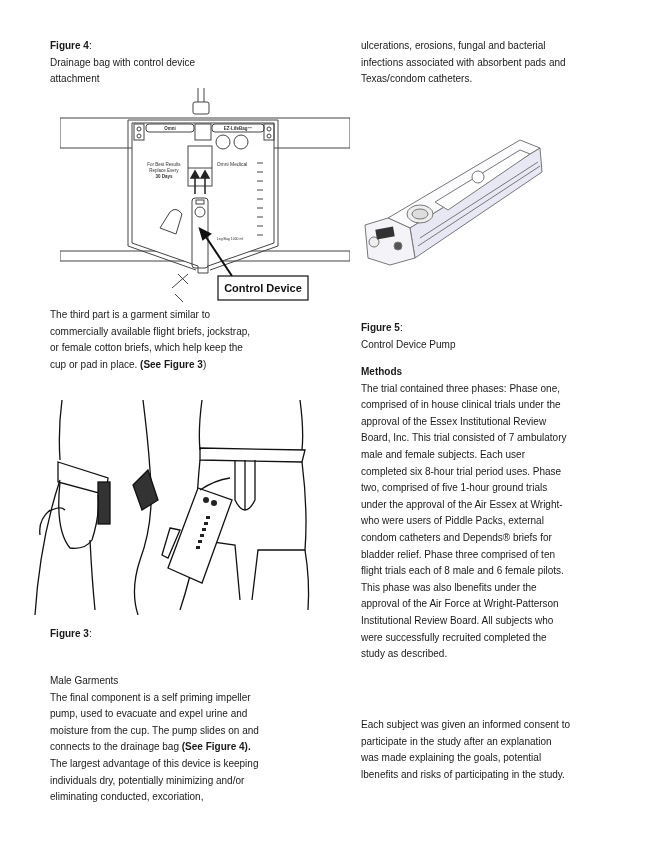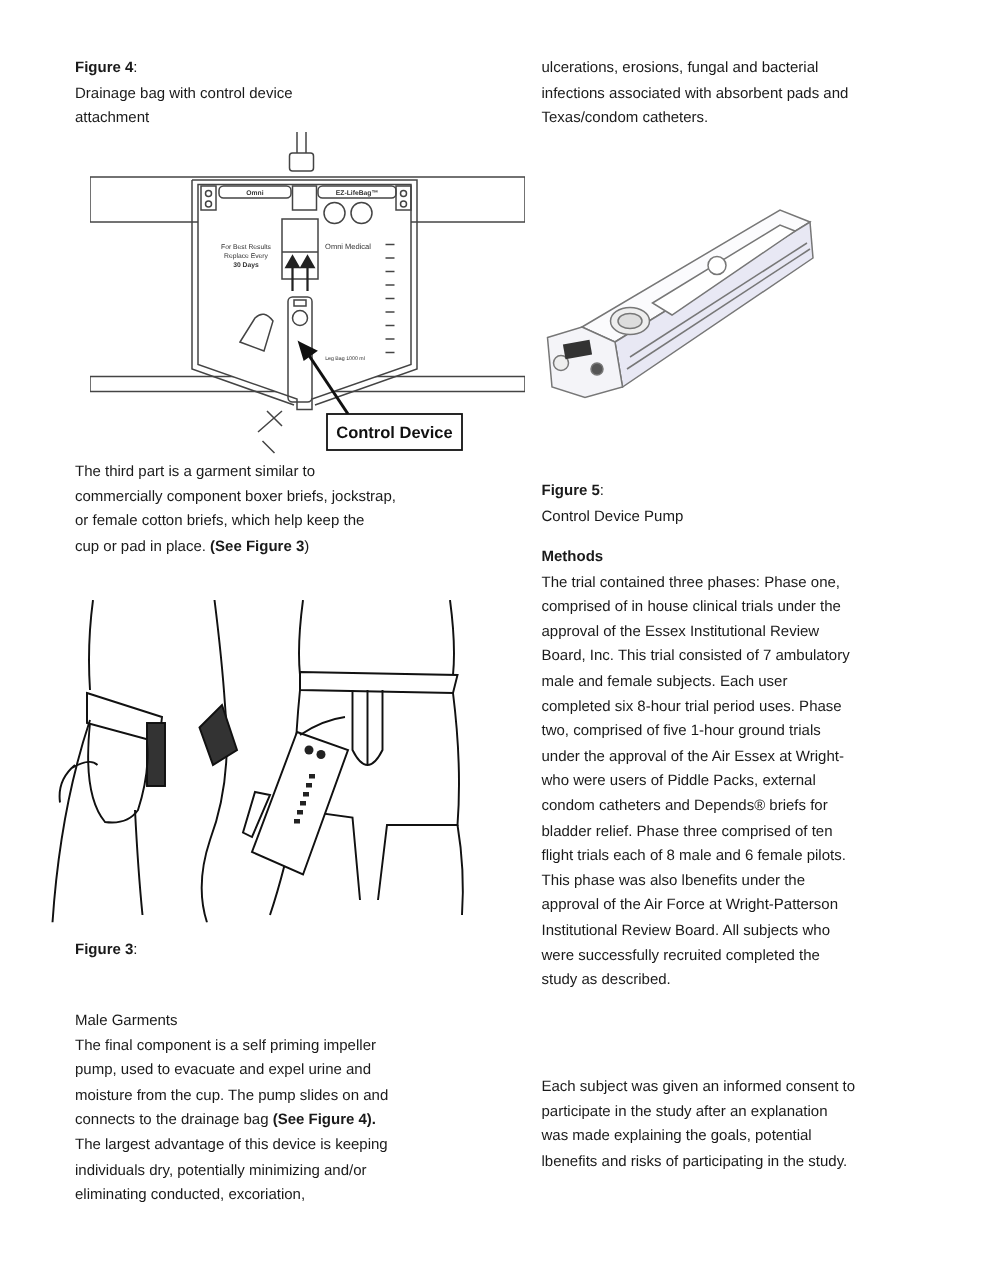--- a/index.html
+++ b/index.html
@@ -89,21 +89,21 @@
   <g stroke="#111" stroke-width="2" fill="#111">
     <line x1="172" y1="188" x2="144" y2="146"></line>
     <path d="M140 141 L150 146 L143 151 Z"></path>
   </g>
   <rect x="158" y="188" width="90" height="24" fill="#fff" stroke="#111" stroke-width="1.2"></rect>
   <text x="203" y="204" font-size="11" font-weight="bold" text-anchor="middle" font-family="Liberation Sans, sans-serif" fill="#111">Control Device</text>
 </svg>
 
 <div class="col left" style="top:307px;">
   <p>The third part is a garment similar to</p>
-  <p>commercially component boxer briefs, jockstrap,</p>
+  <p>commercially available flight briefs, jockstrap,</p>
   <p>or female cotton briefs, which help keep the</p>
   <p><span>cup or pad in place. </span><span class="b">(See Figure 3</span><span>)</span></p>
 </div>
 
 <svg style="left:30px;top:400px;" width="310" height="215" viewBox="0 0 310 215">
   <g fill="none" stroke="#111" stroke-width="1.3">
 
     <path d="M32 0 Q28 30 30 60"></path>
       <path d="M30 80 Q10 140 5 215"></path>
     <path d="M60 140 Q62 180 65 210"></path>

